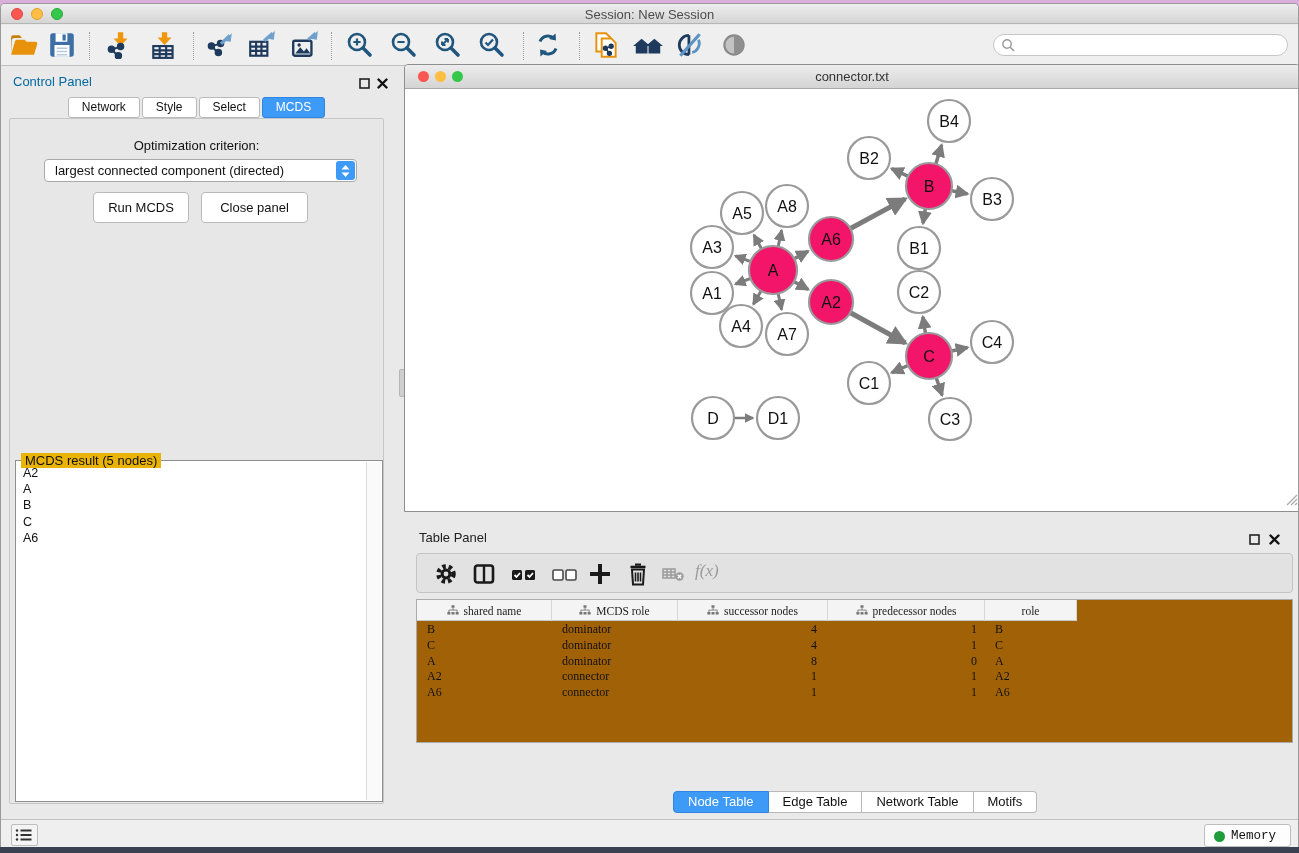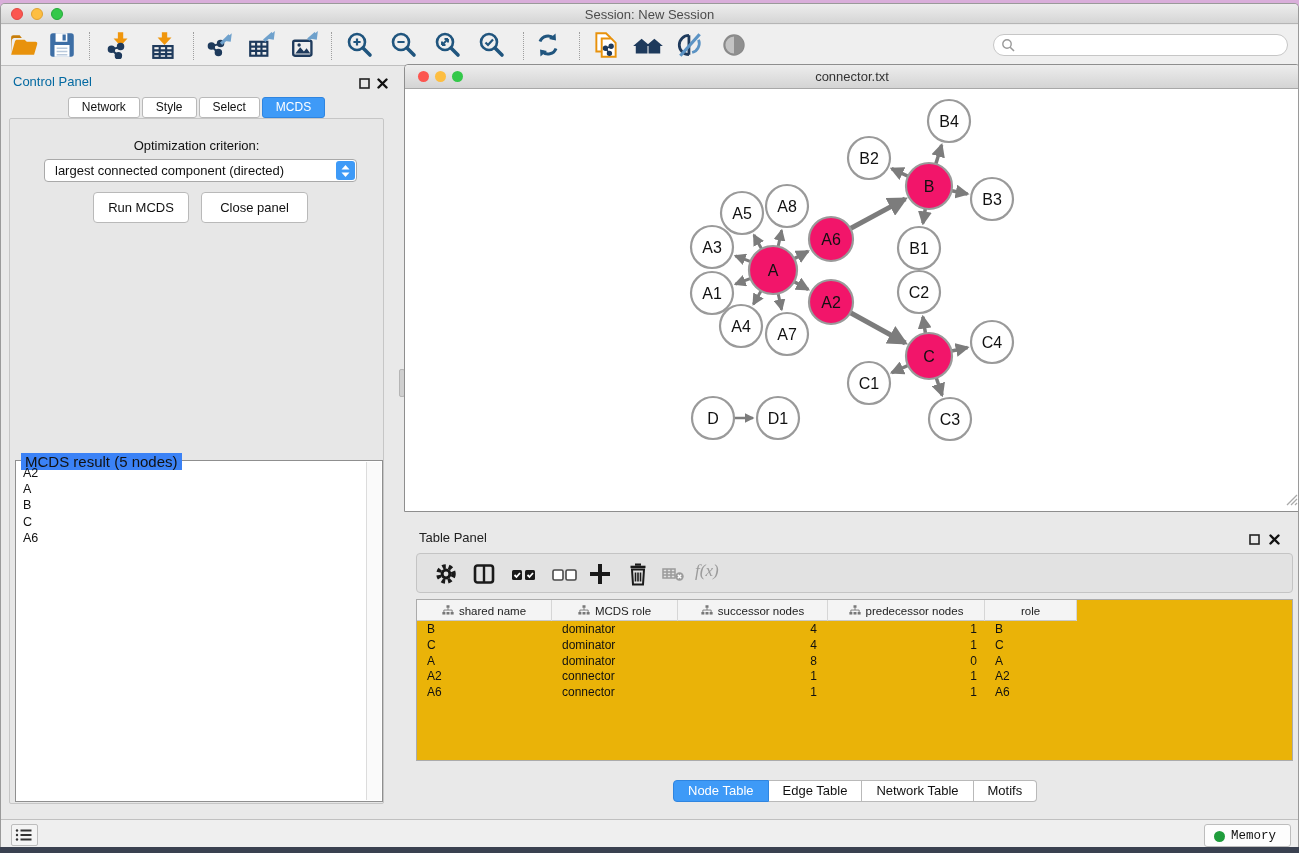--- a/index.html
+++ b/index.html
@@ -48,22 +48,22 @@
   #criterion-stepper { position:absolute; right:1px; top:1px; width:19px; height:19px;
     background:#3E9AF7; border-radius:3px; }
   #criterion-stepper svg { position:absolute; left:4px; top:3px; }
   .cp-btn { position:absolute; top:126px; height:31px; background:#fff;
     border:1px solid #B9B9B9; border-radius:4px; font-size:13px; color:#111;
     cursor:pointer; font-family:inherit; }
   #run-btn { left:92px; width:96px; }
   #closep-btn { left:200px; width:107px; }
   #mcds-fieldset { position:absolute; left:14px; top:394px; width:368px; height:342px;
     border:1px solid #8F8F8F; background:#fff; }
-  #mcds-legend { position:absolute; left:5px; top:-8px; background:#3b82f6;
-    padding:0 4px; font-size:15px; color:#111; }
+  #mcds-legend { position:absolute; left:5px; top:-8px; background:#eab308;
+    padding:0 4px; font-size:13px; color:#111; }
   #mcds-list { position:absolute; left:1px; top:4px; width:349px; bottom:1px; overflow:hidden; }
   .mcds-item { font-size:12.5px; color:#111; line-height:16.2px; padding-left:6px; cursor:default; }
   #mcds-scroll { position:absolute; right:1px; top:1px; width:15px; bottom:1px;
     background:#FAFAFA; border-left:1px solid #DCDCDC; }
   
   #net-window { position:absolute; left:403px; top:60px; width:896px; height:448px;
     background:#fff; border:1px solid #8E8E8E; border-radius:4px 4px 0 0; }
   #net-titlebar { position:absolute; left:0; top:0; width:100%; height:24px;
     background:linear-gradient(#EDEDED,#D4D4D4); border-bottom:1px solid #A8A8A8;
     border-radius:4px 4px 0 0; }
@@ -77,32 +77,32 @@
   .split-handle { position:absolute; background:#CFCFCF; border:1px solid #B5B5B5; border-radius:2px; }
   
   #table-panel { position:absolute; left:403px; top:517px; width:896px; height:298px; background:#E9E9E9; }
   #tp-title { position:absolute; left:15px; top:9px; font-size:13px; color:#222; }
   #tp-toolbar { position:absolute; left:12px; top:32px; width:877px; height:40px;
     background:#E2E2E2; border:1px solid #C4C4C4; border-radius:4px;padding-left:9px; }
   .tpi { position:absolute; top:8px; width:26px; height:24px; cursor:pointer; }
   .tpi.disabled { cursor:default; }
   #fx-ico { font-family:"Liberation Serif","DejaVu Serif",serif; font-style:italic;
     font-size:17px; color:#9B9B9B; top:7px; }
-  #tp-table { position:absolute; left:12px; top:78px; width:877px; height:162px;
-    background:#eab308; border:1px solid #ABABAB; }
+  #tp-table { position:absolute; left:12px; top:78px; width:877px; height:144px;
+    background:#a16207; border:1px solid #ABABAB;font-family:Liberation Serif, serif; }
   #tp-head { position:absolute; left:0; top:0; width:660px; height:21px;
     background:#F4F4F4; border-bottom:1px solid #C9C9C9; }
   .th { position:absolute; top:0; height:21px; border-right:1px solid #D6D6D6;
     font-size:11.5px; color:#222; display:flex; align-items:center;
     justify-content:center; gap:5px; cursor:pointer; }
   #tp-rows { position:absolute; left:0; top:22px; width:877px; }
   .tr { position:relative; height:15.8px; }
   .td { position:absolute; top:0; font-size:12px; color:#111; white-space:nowrap; }
   
-  #tp-tabs { position:absolute; left:269px; top:259px; height:22px; display:flex; }
+  #tp-tabs { position:absolute; left:269px; top:270px; height:22px; display:flex; }
   .tp-tab { height:22px; line-height:20px; padding:0 14px; font-size:13px;
     background:#fff; border:1px solid #B9B9B9; border-left:none; color:#111; cursor:pointer; }
   .tp-tab:first-child { border-left:1px solid #B9B9B9; border-radius:4px 0 0 4px; }
   .tp-tab:last-child { border-radius:0 4px 4px 0; }
   .tp-tab.sel { background:#3E9AF7; border-color:#2F85E0; color:#fff; }
   
   #status-bar { position:absolute; left:0; top:815px; width:100%; height:29px;
     background:#EFEFEF; border-top:1px solid #C0C0C0; }
   #list-btn { position:absolute; left:10px; top:4px; width:27px; height:22px;
     background:#F4F4F4; border:1px solid #BDBDBD; border-radius:2px; cursor:pointer; }

